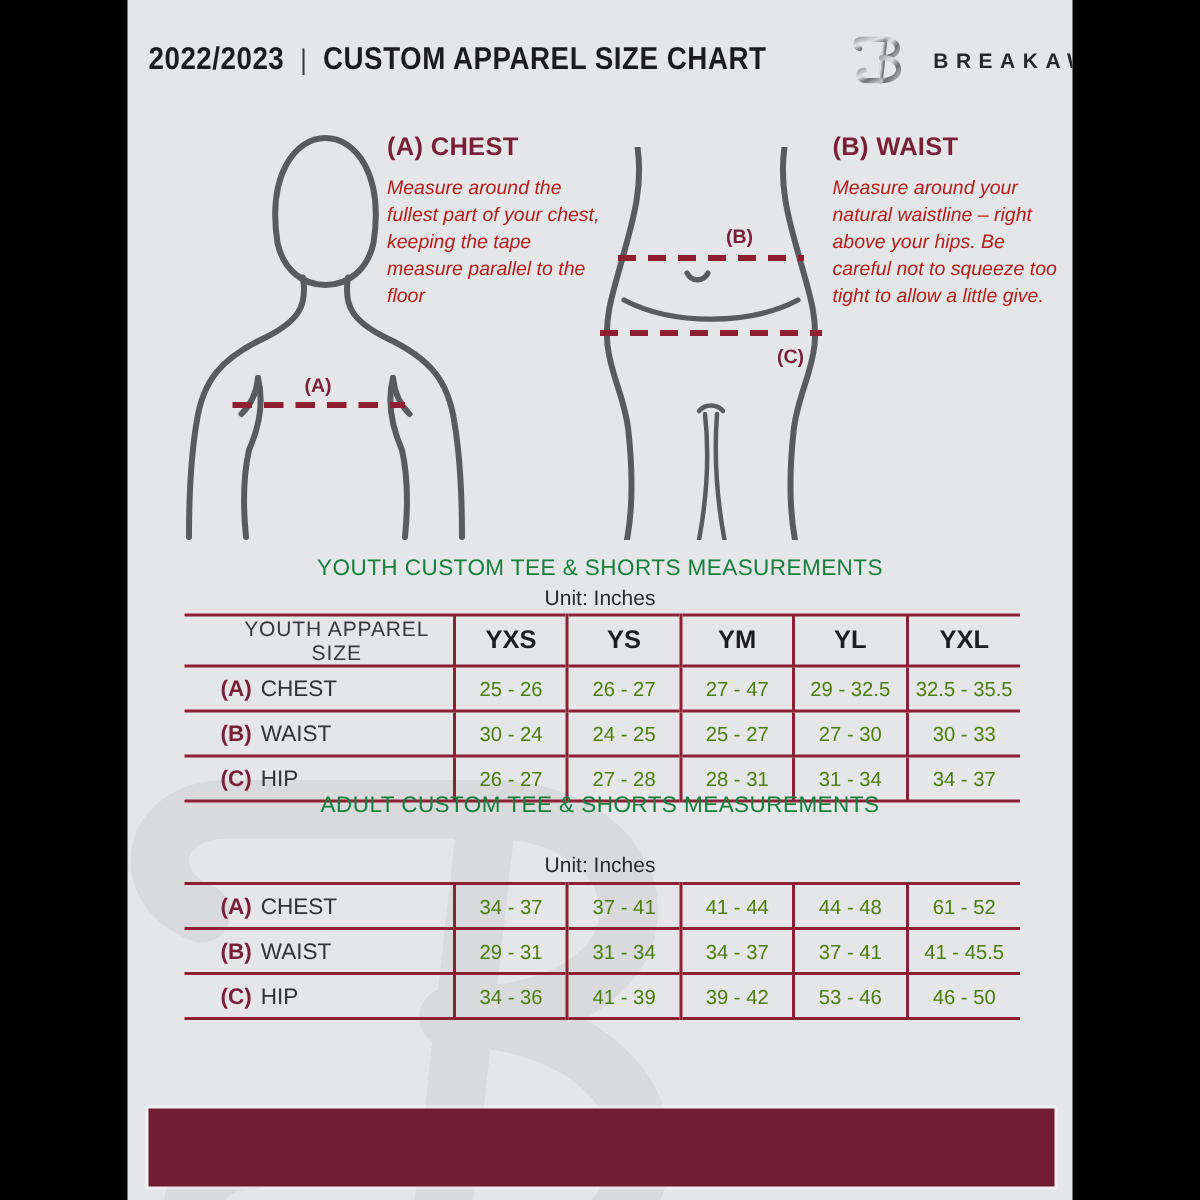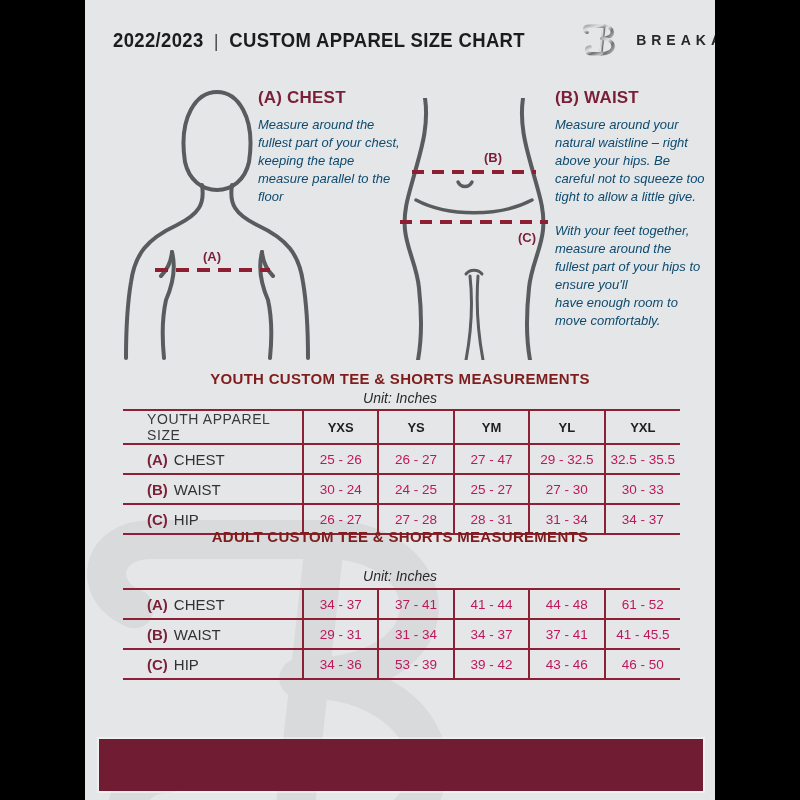--- a/index.html
+++ b/index.html
@@ -13,53 +13,53 @@
   .doc {
     position: absolute; left: 85px; top: 0;
     width: 630px; height: 800px;
     background: #e5e6e8;
     overflow: hidden;
   }
   
   .header {
     position: absolute; left: 0; top: 0; width: 100%; height: 80px;
     display: flex; align-items: center; justify-content: space-between;
-    padding: 0 28px; z-index: 2;
+    padding: 0 14px; z-index: 2;
   }
   .title-group {
     display: flex; align-items: baseline; gap: 12px;
     font-weight: bold; font-size: 21px; color: #1c1c1e;
     letter-spacing: 0.4px; white-space: nowrap;
     transform: scaleX(0.88); transform-origin: left center;
   }
   .title-sep { font-weight: 400; font-size: 19px; color: #3a3a3c; }
   .brand-group { display: flex; align-items: center; gap: 9px; }
   .brand-name { font-size: 14px; font-weight: bold; letter-spacing: 5px; color: #28282a; }
   
   .guide-block { position: absolute; z-index: 1; }
   .guide-heading { font-size: 17px; font-weight: bold; color: #7a1f38; letter-spacing: 0.2px; margin-bottom: 8px; }
-  .guide-body { font-size: 13px; font-style: italic; color: #0c4a6e; line-height: 1.38; white-space: pre-line; }
+  .guide-body { font-size: 13px; font-style: italic; color: #b91c1c; line-height: 1.38; white-space: pre-line; }
   .diagram { position: absolute; z-index: 1; }
   
-  .section-title { position: absolute; width: 100%; text-align: center; font-weight: bold; font-size: 15px; color: #7f1d1d; letter-spacing: 0.3px; z-index: 1; }
-  .section-sub { position: absolute; width: 100%; text-align: center; font-style: italic; font-size: 14px; color: #2b2b2d; z-index: 1; }
+  .section-title { position: absolute; width: 100%; text-align: center; font-weight: normal; font-size: 15px; color: #15803d; letter-spacing: 0.3px; z-index: 1; }
+  .section-sub { position: absolute; width: 100%; text-align: center; font-size: 14px; color: #2b2b2d; z-index: 1; }
   table.size-table {
     position: absolute; left: 38px; width: 557px;
     border-collapse: collapse; table-layout: fixed; z-index: 1;
   }
   table.size-table col.label-col { width: 180px; }
   table.size-table tr { border-top: 2px solid #8c2136; border-bottom: 2px solid #8c2136; }
   table.size-table th + th, table.size-table td + td { border-left: 2px solid #8c2136; }
-  table.size-table th { height: 33px; }
+  table.size-table th { height: 33px; text-align: center; }
   table.size-table td { height: 30px; }
   .head-label { text-align: left; padding-left: 24px; font-weight: 400; font-size: 14px; color: #39393b; letter-spacing: 0.6px; }
-  .size-code { font-weight: bold; font-size: 13px; color: #1e1e20; text-align: center; }
+  .size-code { font-weight: bold; font-size: 17px; color: #1e1e20; text-align: center; }
   .row-label { text-align: left; padding-left: 24px; font-size: 15px; color: #323234; }
   .row-label .prefix { color: #7a1f38; font-weight: bold; margin-right: 6px; }
-  .value-cell { font-size: 13.5px; color: #be185d; text-align: center; }
+  .value-cell { font-size: 13.5px; color: #4d7c0f; text-align: center; }
   
   .footer-bar {
     position: absolute; left: 14px; top: 739px; width: 604px; height: 52px;
     background: #701d33; box-shadow: 0 0 0 2px rgba(255,255,255,0.4); z-index: 1;
   }
   .watermark { position: absolute; left: -20px; top: 470px; width: 520px; height: 451px; z-index: 0; }
 </style>
 </head>
 <body>
 
@@ -133,22 +133,20 @@
 
   <div class="guide-block" style="left:173px; top:88px; width:144px">
     <div class="guide-heading">(A) CHEST</div>
     <p class="guide-body">Measure around the fullest part of your chest, keeping the tape measure parallel to the floor</p>
   </div>
   <div class="guide-block" style="left:470px; top:88px; width:152px">
     <div class="guide-heading">(B) WAIST</div>
     <p class="guide-body">Measure around your natural waistline – right above your hips. Be careful not to squeeze too tight to allow a little give.</p>
   </div>
   <div class="guide-block" style="left:470px; top:222px; width:152px">
-    <p class="guide-body">With your feet together, measure around the fullest part of your hips to ensure you'll
-have enough room to move comfortably.</p>
   </div>
 
   <div class="section-title" style="top:370px">YOUTH CUSTOM TEE &amp; SHORTS MEASUREMENTS</div>
   <div class="section-sub" style="top:390px">Unit: Inches</div>
   <table class="size-table" style="top:409px">
     <colgroup>
         <col class="label-col">
         <col>
         <col>
         <col>
@@ -215,22 +213,22 @@
       <td class="row-label"><span class="prefix">(B)</span><span>WAIST</span></td>
       <td class="value-cell">29 - 31</td>
       <td class="value-cell">31 - 34</td>
       <td class="value-cell">34 - 37</td>
       <td class="value-cell">37 - 41</td>
       <td class="value-cell">41 - 45.5</td>
     </tr>
     <tr>
       <td class="row-label"><span class="prefix">(C)</span><span>HIP</span></td>
       <td class="value-cell">34 - 36</td>
-      <td class="value-cell">53 - 39</td>
+      <td class="value-cell">41 - 39</td>
       <td class="value-cell">39 - 42</td>
-      <td class="value-cell">43 - 46</td>
+      <td class="value-cell">53 - 46</td>
       <td class="value-cell">46 - 50</td>
     </tr>
   </tbody>
     </table>
 
   <div class="footer-bar"></div>
 </div>
 
 </body></html>

